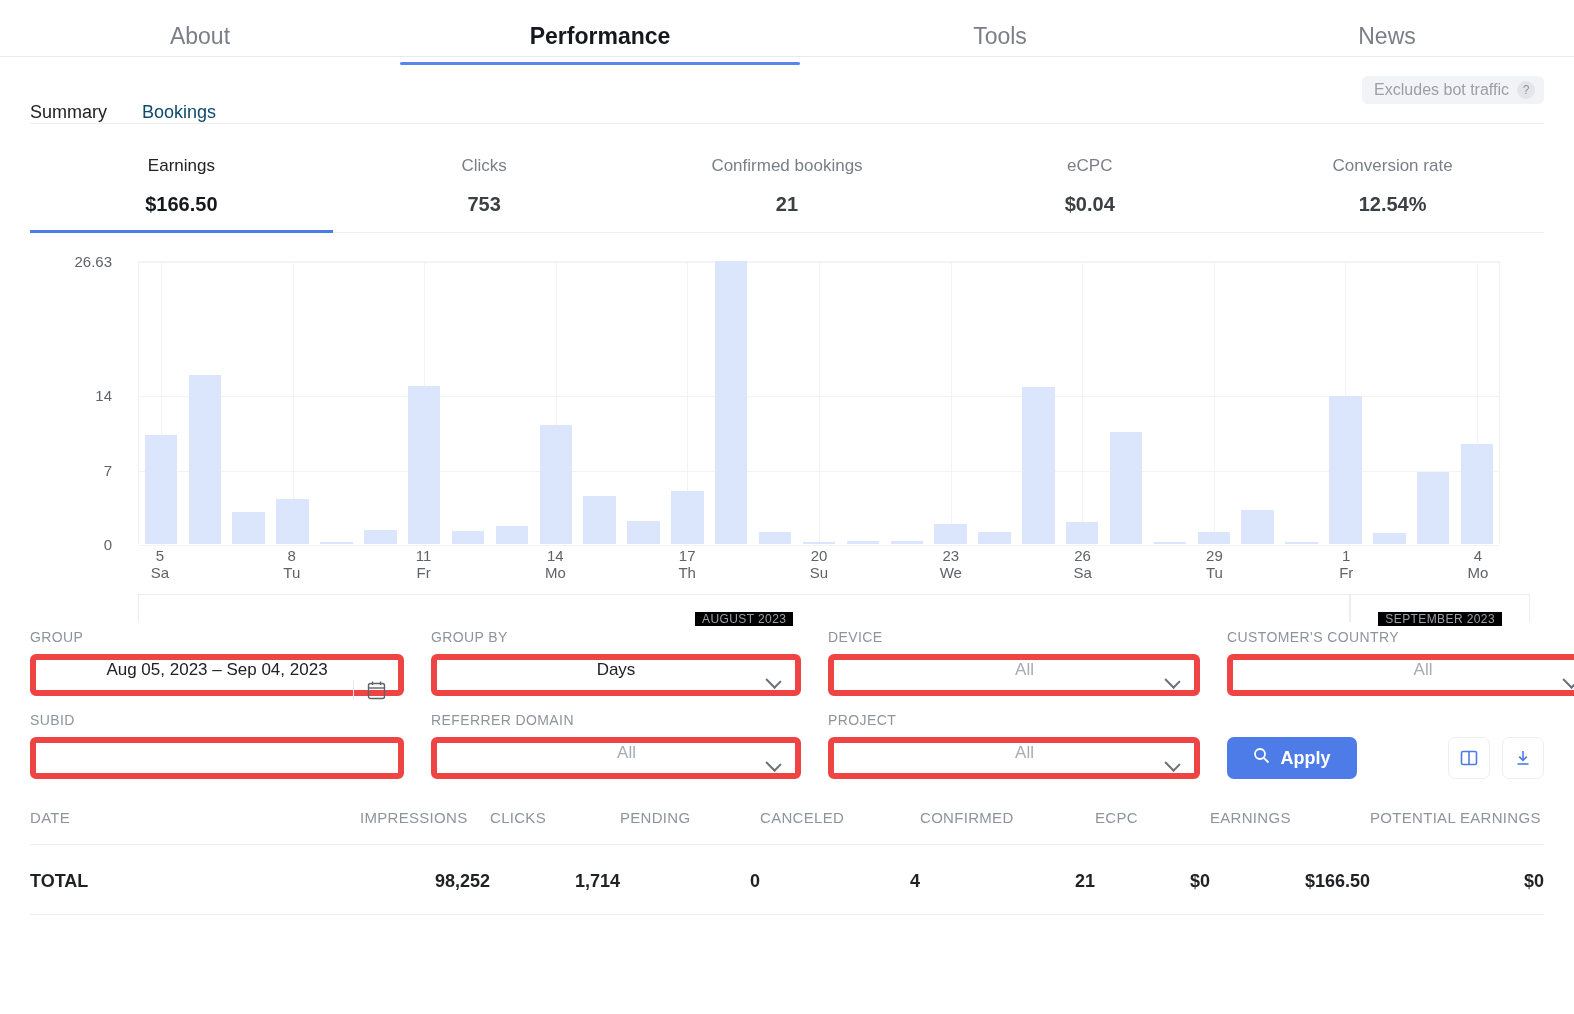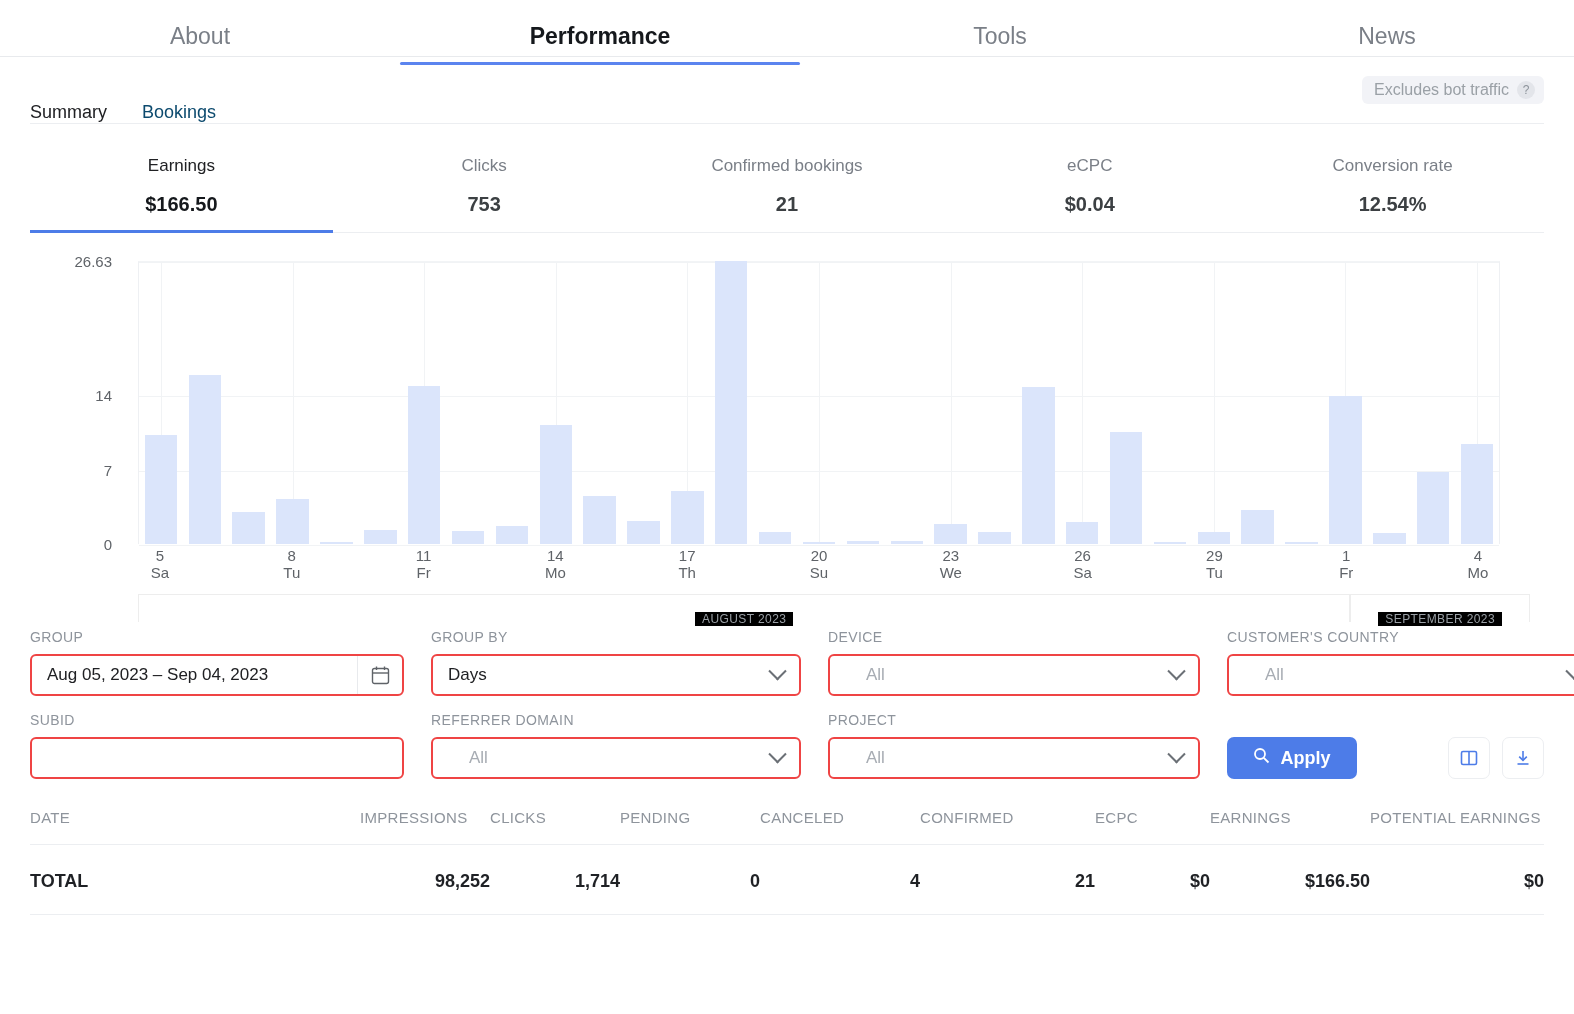--- a/index.html
+++ b/index.html
@@ -229,30 +229,31 @@
   .fcell { padding-right: 27px; }
   .flabel {
     font-size: 14px;
     color: #8e949c;
     letter-spacing: .4px;
     margin-bottom: 9px;
     display: block;
   }
   .fctrl {
     height: 42px;
-    border: 2px solid #ef4444;
+    border: 6px solid #ef4444;
     border-radius: 6px;
     display: flex;
     align-items: center;
     padding: 0 15px;
     background: #fff;
     font-size: 17px;
     color: #202124;
     position: relative;
     cursor: pointer;
+    flex-direction: column;
   }
   .fctrl.placeholder { color: #a7acb3; padding-left: 36px; }
   .fctrl .chev {
     margin-left: auto;
     width: 13px; height: 13px;
     border-right: 2px solid #6b7076;
     border-bottom: 2px solid #6b7076;
     transform: rotate(45deg) translate(-3px,-3px);
   }
   .cal-btn {

